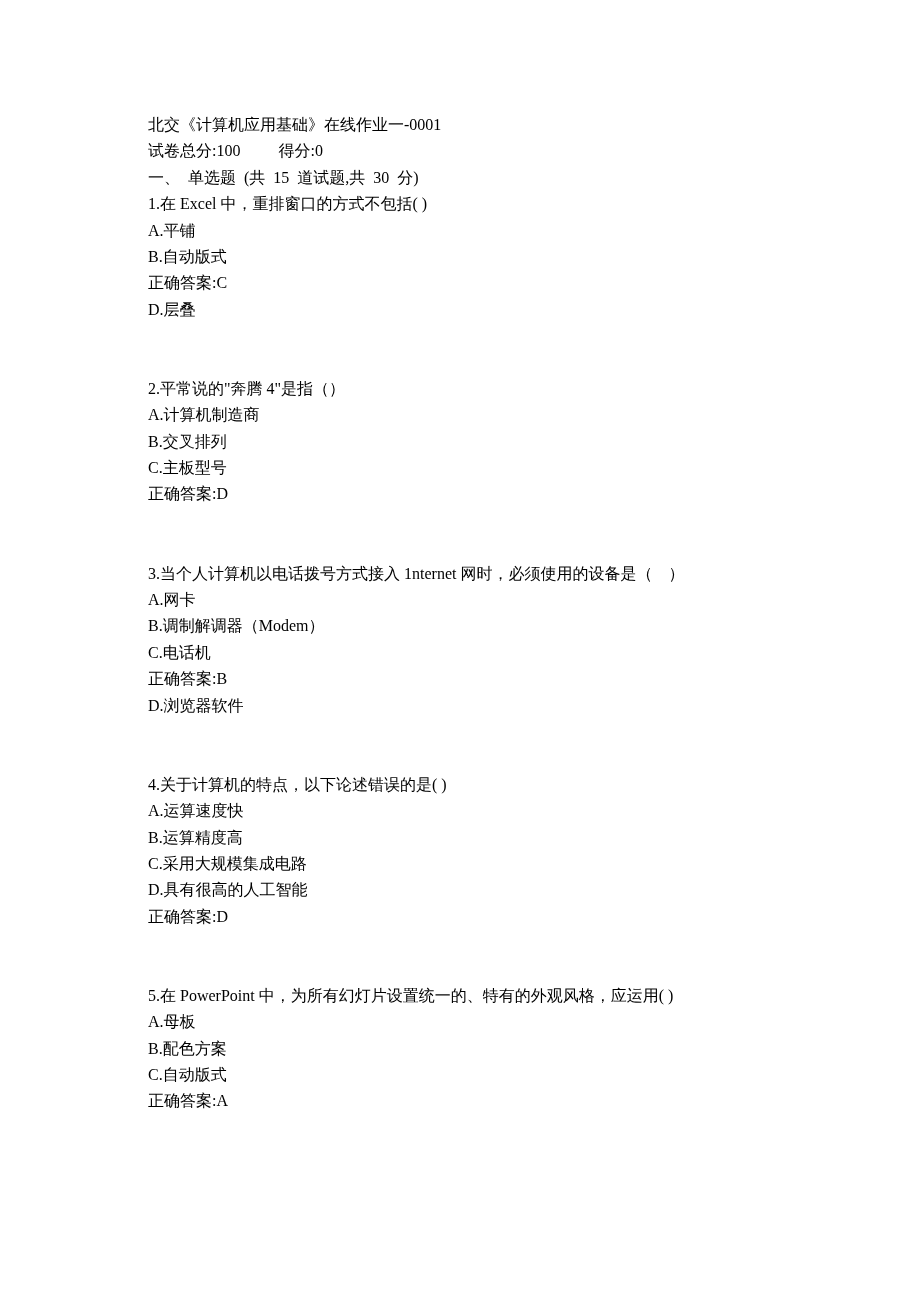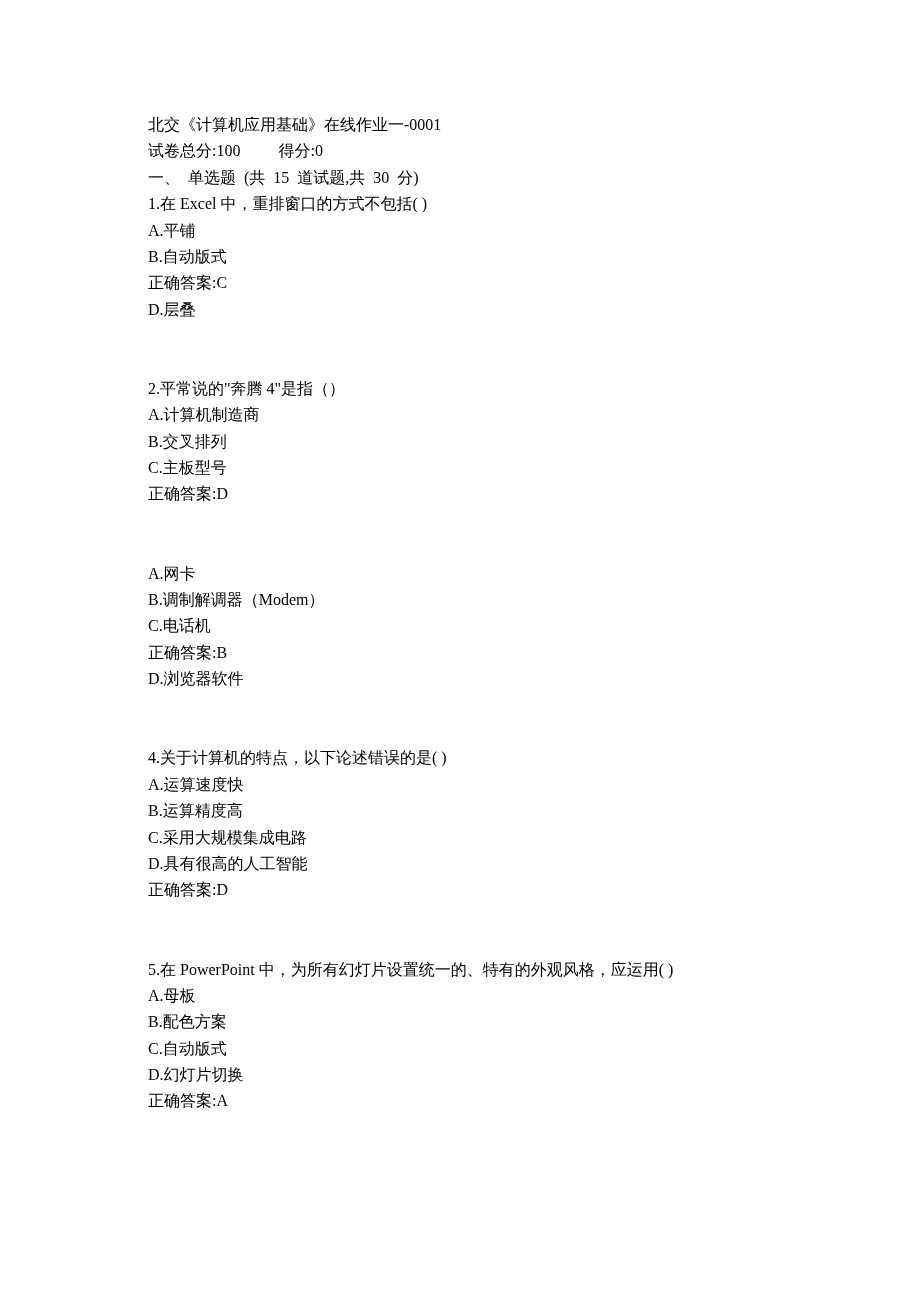--- a/index.html
+++ b/index.html
@@ -47,20 +47,21 @@
   <div class="gap"></div>
 
   <div class="line">2.平常说的"奔腾 4"是指（）</div>
   <div class="line">A.计算机制造商</div>
   <div class="line">B.交叉排列</div>
   <div class="line">C.主板型号</div>
   <div class="line">正确答案:D</div>
   <div class="gap"></div>
   <div class="gap"></div>
 
+  <div class="line">3.当个人计算机以电话拨号方式接入 1nternet 网时，必须使用的设备是（    ）</div>
   <div class="line">A.网卡</div>
   <div class="line">B.调制解调器（Modem）</div>
   <div class="line">C.电话机</div>
   <div class="line">正确答案:B</div>
   <div class="line">D.浏览器软件</div>
   <div class="gap"></div>
   <div class="gap"></div>
 
   <div class="line">4.关于计算机的特点，以下论述错误的是( )</div>
   <div class="line">A.运算速度快</div>
@@ -68,19 +69,18 @@
   <div class="line">C.采用大规模集成电路</div>
   <div class="line">D.具有很高的人工智能</div>
   <div class="line">正确答案:D</div>
   <div class="gap"></div>
   <div class="gap"></div>
 
   <div class="line">5.在 PowerPoint 中，为所有幻灯片设置统一的、特有的外观风格，应运用( )</div>
   <div class="line">A.母板</div>
   <div class="line">B.配色方案</div>
   <div class="line">C.自动版式</div>
-  <div class="line">D.幻灯片切换</div>
   <div class="line">正确答案:A</div>
   <div class="gap"></div>
   <div class="gap"></div>
 
 
 </div>
 
 </body></html>

